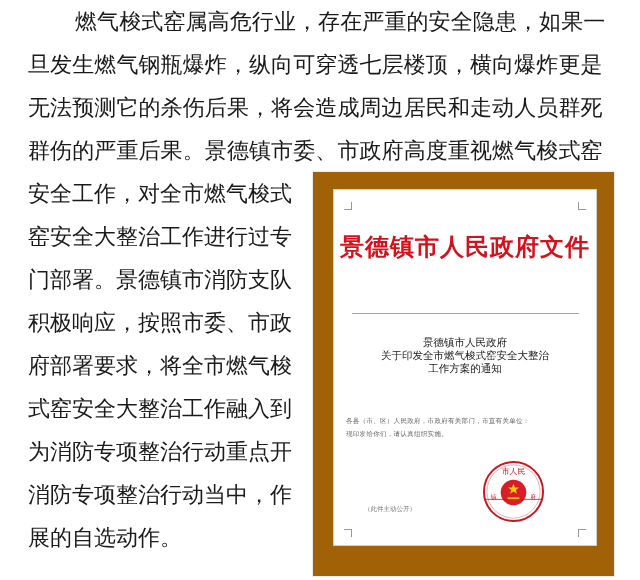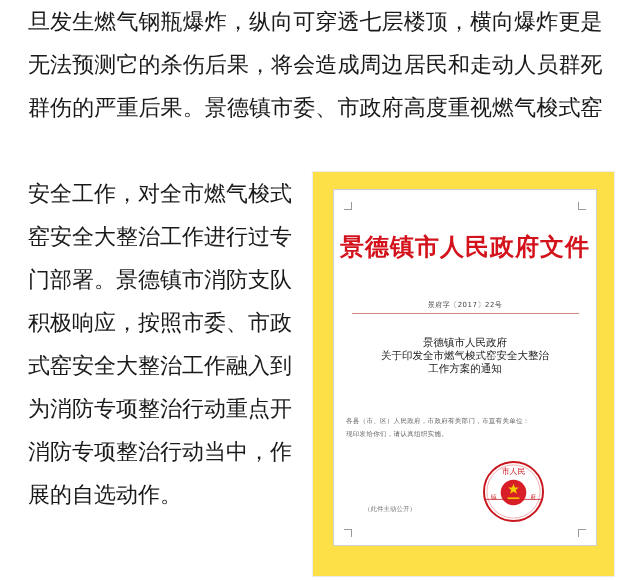--- a/index.html
+++ b/index.html
@@ -14,21 +14,21 @@
   .para-top .line.indent { padding-left: 47px; }
 
   .para-left {
     position: absolute; left: 28px; top: 172px; width: 280px;
     font-size: 22px; line-height: 43px;
   }
   .para-left .line { display: block; white-space: nowrap; height: 43px; }
 
   .doc-card {
     position: absolute; left: 312px; top: 171px; width: 303px; height: 406px;
-    background: #fde047; border: 1px solid #ececec;
+    background: #a16207; border: 1px solid #ececec;
     box-shadow: 0 0 2px rgba(0,0,0,0.04);
   }
   .doc-page {
     position: absolute; left: 20px; top: 17px; width: 264px; height: 357px;
     background: #ffffff; border: 1px solid #cfcfcf;
   }
   .corner { position: absolute; width: 8px; height: 8px; border-color: #9a9a9a; border-style: solid; border-width: 0; }
   .corner.tl { left: 10px; top: 12px; border-right-width: 1px; border-bottom-width: 1px; }
   .corner.tr { right: 10px; top: 12px; border-left-width: 1px; border-bottom-width: 1px; }
   .corner.bl { left: 10px; bottom: 8px; border-right-width: 1px; border-top-width: 1px; }
@@ -62,45 +62,46 @@
     position: absolute; left: 30px; top: 315px; font-size: 6.5px; color: #777;
   }
   .seal {
     position: absolute; left: 148px; top: 270px; width: 63px; height: 63px;
   }
 </style>
 </head>
 <body>
 
 <div class="para-top">
+  <span class="line indent">燃气梭式窑属高危行业，存在严重的安全隐患，如果一</span>
   <span class="line">旦发生燃气钢瓶爆炸，纵向可穿透七层楼顶，横向爆炸更是</span>
   <span class="line">无法预测它的杀伤后果，将会造成周边居民和走动人员群死</span>
   <span class="line">群伤的严重后果。景德镇市委、市政府高度重视燃气梭式窑</span>
 </div>
 
 <div class="para-left">
   <span class="line">安全工作，对全市燃气梭式</span>
   <span class="line">窑安全大整治工作进行过专</span>
   <span class="line">门部署。景德镇市消防支队</span>
   <span class="line">积极响应，按照市委、市政</span>
+  <span class="line">府部署要求，将全市燃气梭</span>
   <span class="line">式窑安全大整治工作融入到</span>
   <span class="line">为消防专项整治行动重点开</span>
   <span class="line">消防专项整治行动当中，作</span>
   <span class="line">展的自选动作。</span>
 </div>
 
 <div class="doc-card">
   <div class="doc-page">
     <span class="corner tl"></span>
     <span class="corner tr"></span>
     <span class="corner bl"></span>
     <span class="corner br"></span>
 
     <div class="doc-header">景德镇市人民政府文件</div>
-    <div class="doc-number">景府字〔2017〕22号</div>
     <div class="red-rule"></div>
 
     <div class="doc-title">
       <span>景德镇市人民政府</span>
       <span>关于印发全市燃气梭式窑安全大整治</span>
       <span>工作方案的通知</span>
     </div>
 
     <div class="doc-body">
       <span>各县（市、区）人民政府，市政府有关部门，市直有关单位：</span>

